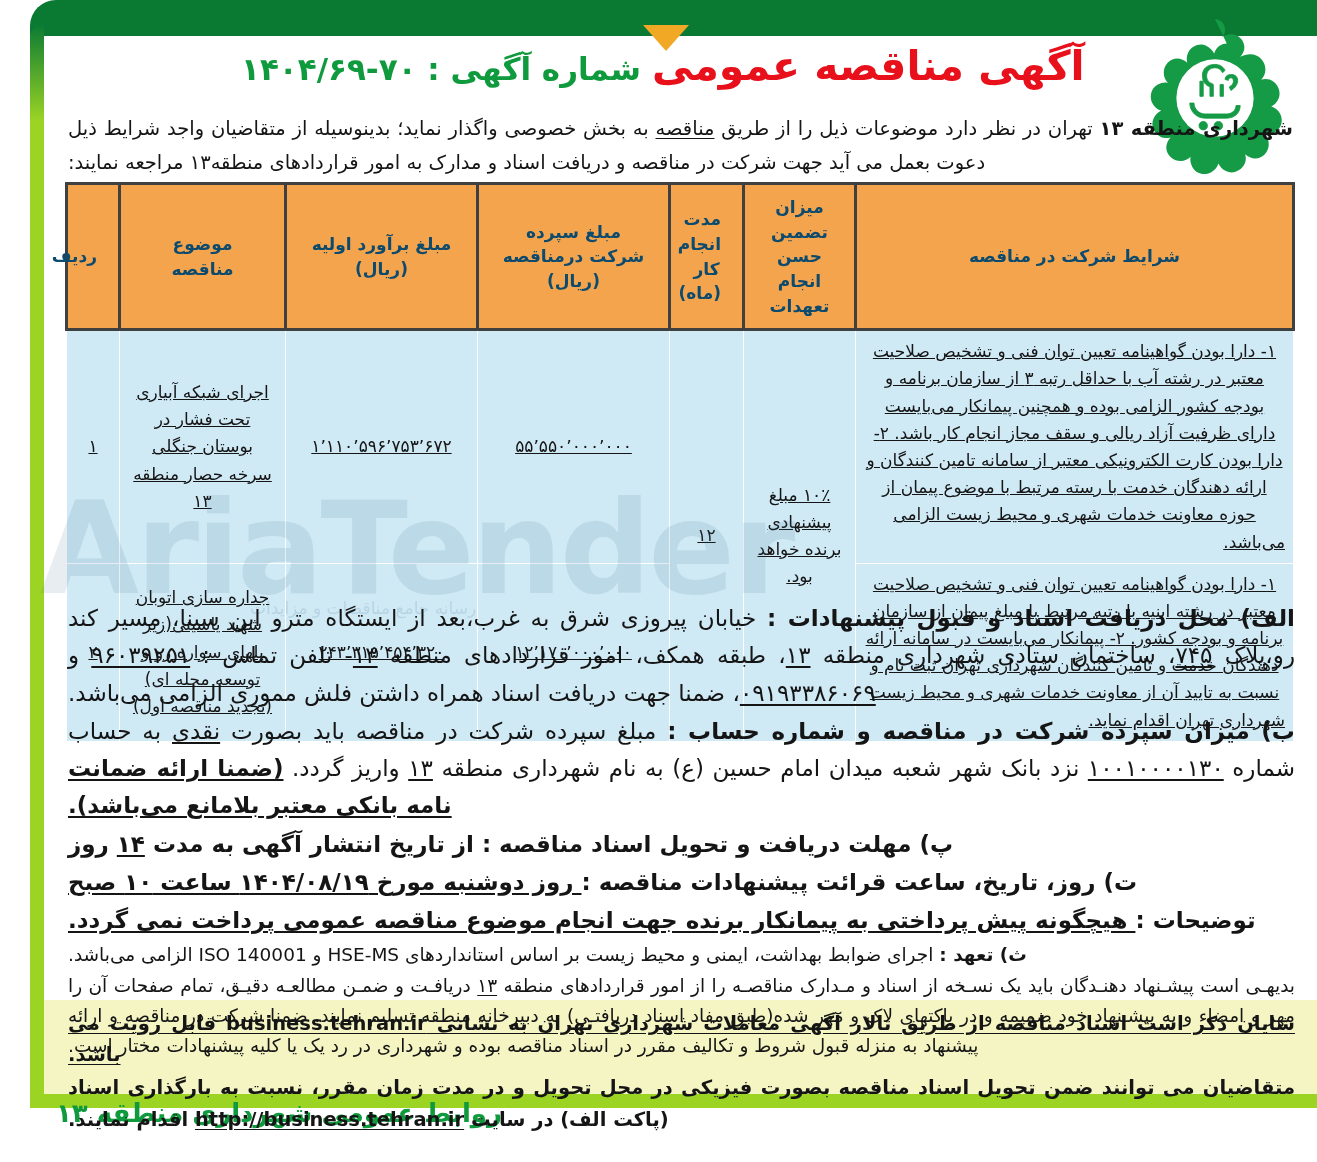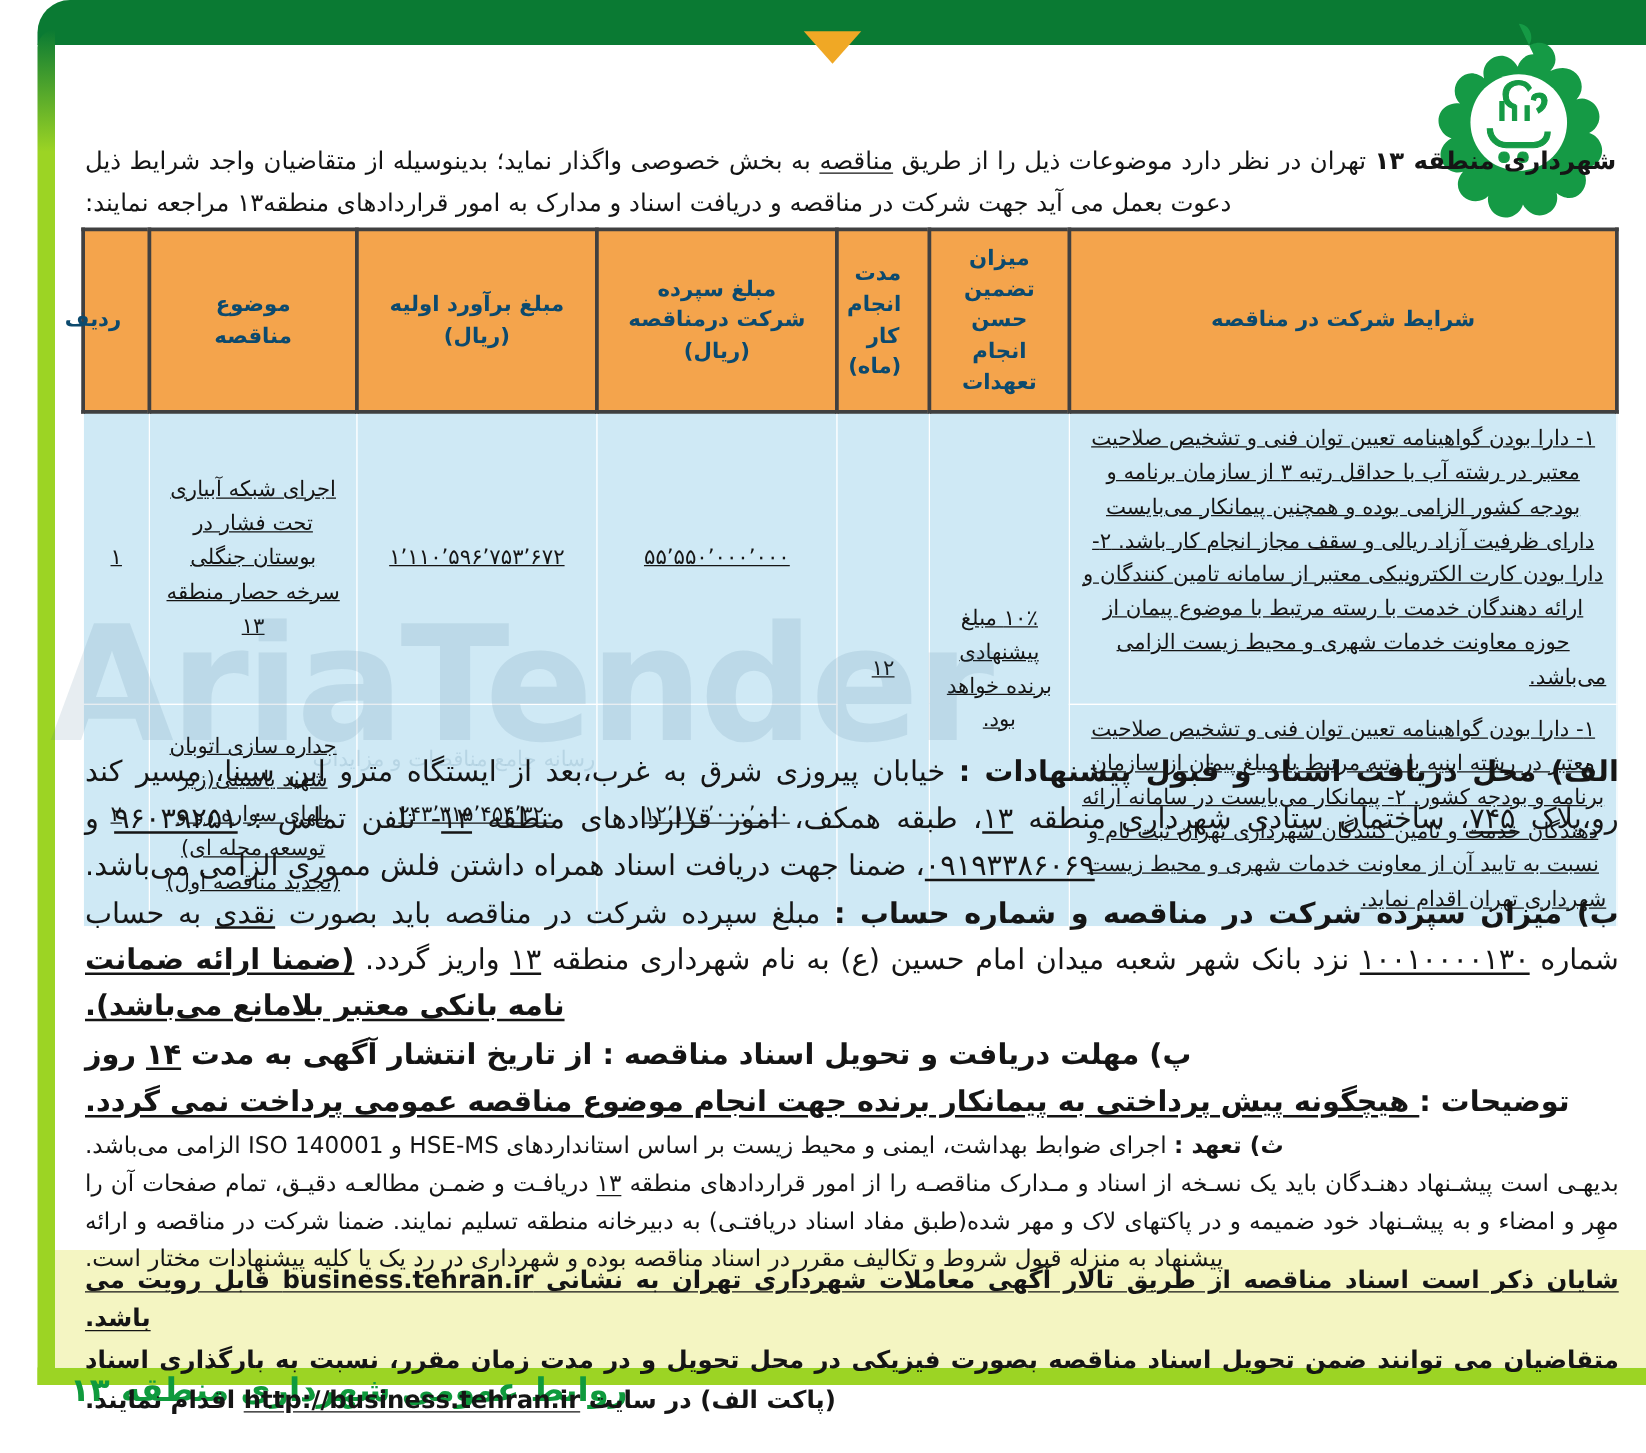--- a/index.html
+++ b/index.html
@@ -260,20 +260,24 @@
         <path d="M82 80 l4 0 0 18 -4 0z"></path>
         <path d="M94 84 l4 0 0 14 -4 0z"></path>
         <path d="M106 84 l4 0 0 14 -4 0z"></path>
         <path d="M70 106 c0 10 8 18 18 18 l26 0 c9 0 16-6 16-15 l-5 0 c0 6-5 10-11 10 l-26 0 c-7 0-13-6-13-13z"></path>
         <path d="M86 128 c-3 0-5 2-5 5 0 3 2 5 5 5 3 0 5-2 5-5 0-3-2-5-5-5z"></path>
         <path d="M104 128 c-3 0-5 2-5 5 0 3 2 5 5 5 3 0 5-2 5-5 0-3-2-5-5-5z"></path>
       </g>
     </svg>
   </div>
 
+  <div id="title-line">
+    <span class="title-main">آگهی مناقصه عمومی</span>
+    <span class="title-sub">شماره آگهی : ۷۰-۱۴۰۴/۶۹</span>
+  </div>
 
   <div id="intro">
     <b>شهرداری منطقه ۱۳</b><span> تهران در نظر دارد موضوعات ذیل را از طریق </span><span class="u">مناقصه</span><span> به بخش خصوصی واگذار نماید؛ بدینوسیله از متقاضیان واجد شرایط ذیل دعوت بعمل می آید جهت شرکت در مناقصه و دریافت اسناد و مدارک به امور قراردادهای منطقه۱۳ مراجعه نمایند:</span>
   </div>
 
   <table id="tender-table">
     <colgroup>
       <col class="c-cond">
         <col class="c-guar">
         <col class="c-dur">
@@ -325,20 +329,23 @@
     </p>
 
     <p class="p">
       <b>ب) میزان سپرده شرکت در مناقصه و شماره حساب :</b><span> مبلغ سپرده شرکت در مناقصه باید بصورت </span><span class="u">نقدی</span><span> به حساب شماره </span><span class="u">۱۰۰۱۰۰۰۰۱۳۰</span><span> نزد بانک شهر شعبه میدان امام حسین (ع) به نام شهرداری منطقه </span><span class="u">۱۳</span><span> واریز گردد. </span><b class="u">(ضمنا ارائه ضمانت نامه بانکی معتبر بلامانع می‌باشد).</b>
     </p>
 
     <p class="p lft">
       <b>پ) مهلت دریافت و تحویل اسناد مناقصه :</b><b> از تاریخ انتشار آگهی به مدت </b><b class="u">۱۴</b><b> روز</b>
     </p>
 
+    <p class="p lft">
+      <b>ت) روز، تاریخ، ساعت قرائت پیشنهادات مناقصه :</b><b class="u"> روز دوشنبه مورخ </b><b class="u">۱۴۰۴/۰۸/۱۹</b><b class="u"> ساعت ۱۰ صبح</b>
+    </p>
 
     <p class="p lft">
       <b>توضیحات :</b><b class="u"> هیچگونه پیش پرداختی به پیمانکار برنده جهت انجام موضوع مناقصه عمومی پرداخت نمی گردد.</b>
     </p>
 
     <p class="p lft small">
       <b>ث) تعهد :</b><span> اجرای ضوابط بهداشت، ایمنی و محیط زیست بر اساس استانداردهای HSE-MS و ISO 140001 الزامی می‌باشد.</span>
     </p>
 
     <p class="p small">

